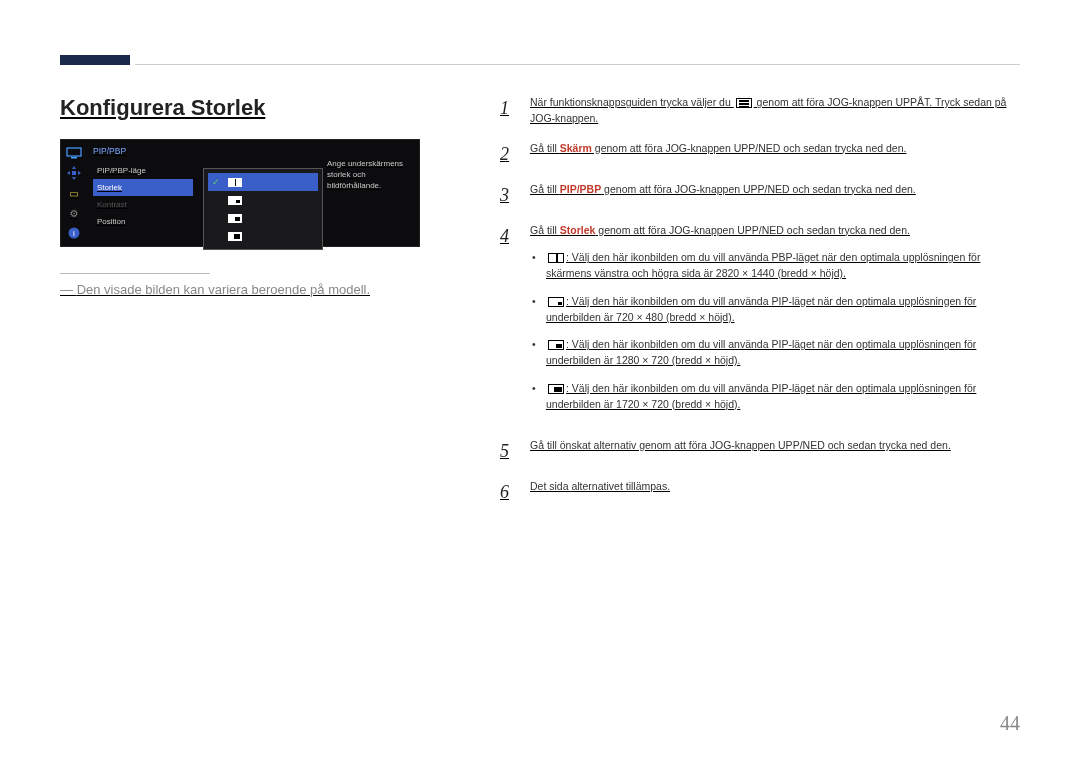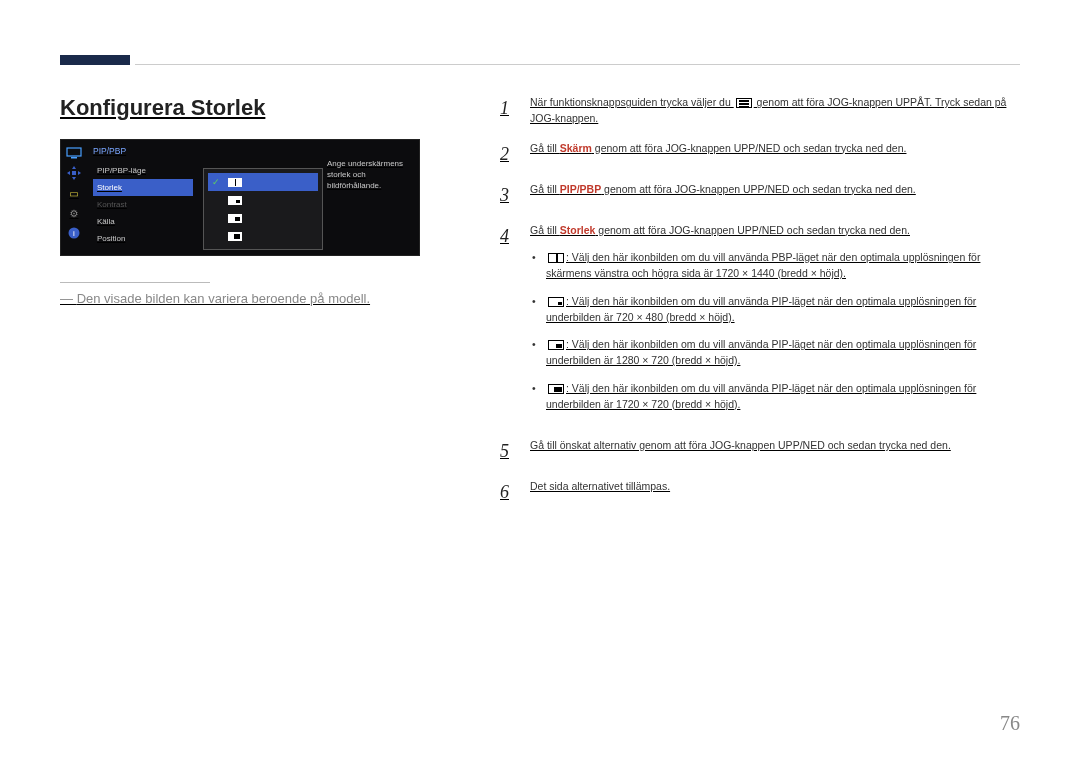--- a/index.html
+++ b/index.html
@@ -206,23 +206,20 @@
           <div class="osd-item">
               <span>PIP/PBP-läge</span>
             </div>
           <div class="osd-item sel">
               <span>Storlek</span>
             </div>
           <div class="osd-item dim">
               <span>Kontrast</span>
             </div>
           <div class="osd-item">
-              <span>Källa</span>
-            </div>
-          <div class="osd-item">
               <span>Position</span>
               <span class="osd-value">75/49</span>
             </div>
 
           <div class="osd-panel">
             <div class="osd-panel-row hi">
                 <span class="check">✓</span>
                 <span class="mini-icon mini-split"></span>
               </div>
             <div class="osd-panel-row">
@@ -268,34 +265,34 @@
         <div class="step-body">
           <span>Gå till </span><span class="red">PIP/PBP</span><span> genom att föra JOG-knappen UPP/NED och sedan trycka ned den.</span>
         </div>
       </div>
 
       <div class="step">
         <div class="step-num">4</div>
         <div class="step-body">
           <span>Gå till </span><span class="red">Storlek</span><span> genom att föra JOG-knappen UPP/NED och sedan trycka ned den.</span>
           <ul class="bullets" style="margin-top:12px">
-            <li><span class="inline-icon ii-split"></span><span>: Välj den här ikonbilden om du vill använda PBP-läget när den optimala upplösningen för skärmens vänstra och högra sida är 1720 × 1440 (bredd × höjd).</span></li>
+            <li><span class="inline-icon ii-split"></span><span>: Välj den här ikonbilden om du vill använda PBP-läget när den optimala upplösningen för skärmens vänstra och högra sida är 2820 × 1440 (bredd × höjd).</span></li>
             <li><span class="inline-icon ii-pip-s"></span><span>: Välj den här ikonbilden om du vill använda PIP-läget när den optimala upplösningen för underbilden är 720 × 480 (bredd × höjd).</span></li>
             <li><span class="inline-icon ii-pip-m"></span><span>: Välj den här ikonbilden om du vill använda PIP-läget när den optimala upplösningen för underbilden är 1280 × 720 (bredd × höjd).</span></li>
             <li><span class="inline-icon ii-pip-l"></span><span>: Välj den här ikonbilden om du vill använda PIP-läget när den optimala upplösningen för underbilden är 1720 × 720 (bredd × höjd).</span></li>
           </ul>
         </div>
       </div>
 
       <div class="step">
         <div class="step-num">5</div>
         <div class="step-body">Gå till önskat alternativ genom att föra JOG-knappen UPP/NED och sedan trycka ned den.</div>
       </div>
 
       <div class="step">
         <div class="step-num">6</div>
         <div class="step-body">Det sida alternativet tillämpas.</div>
       </div>
     </div>
   </div>
 
-  <div class="page-num">76</div>
+  <div class="page-num">44</div>
 </div>
 
 </body></html>

